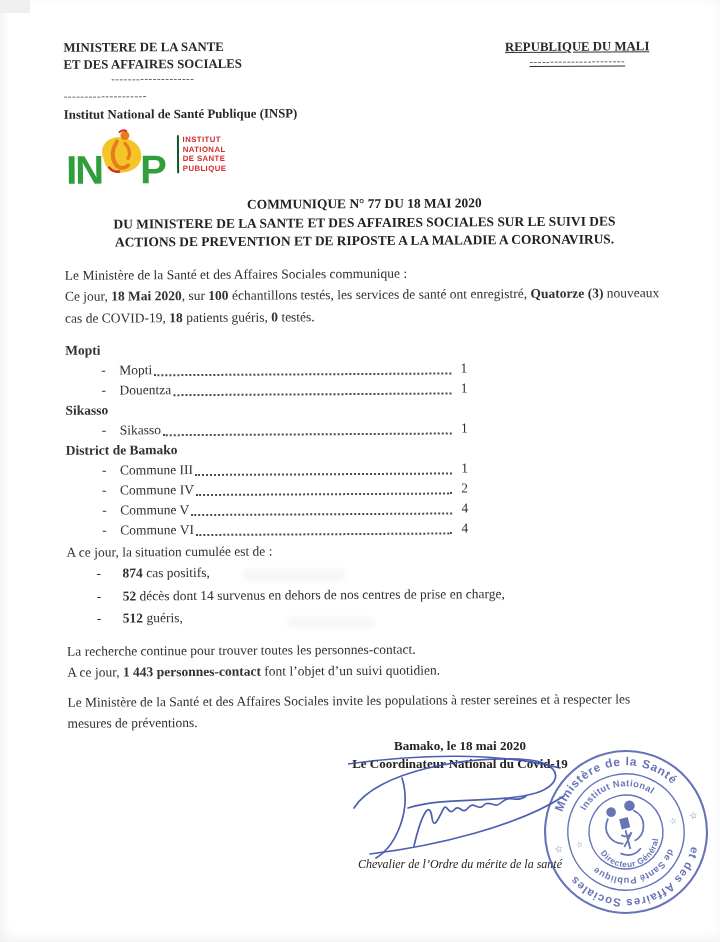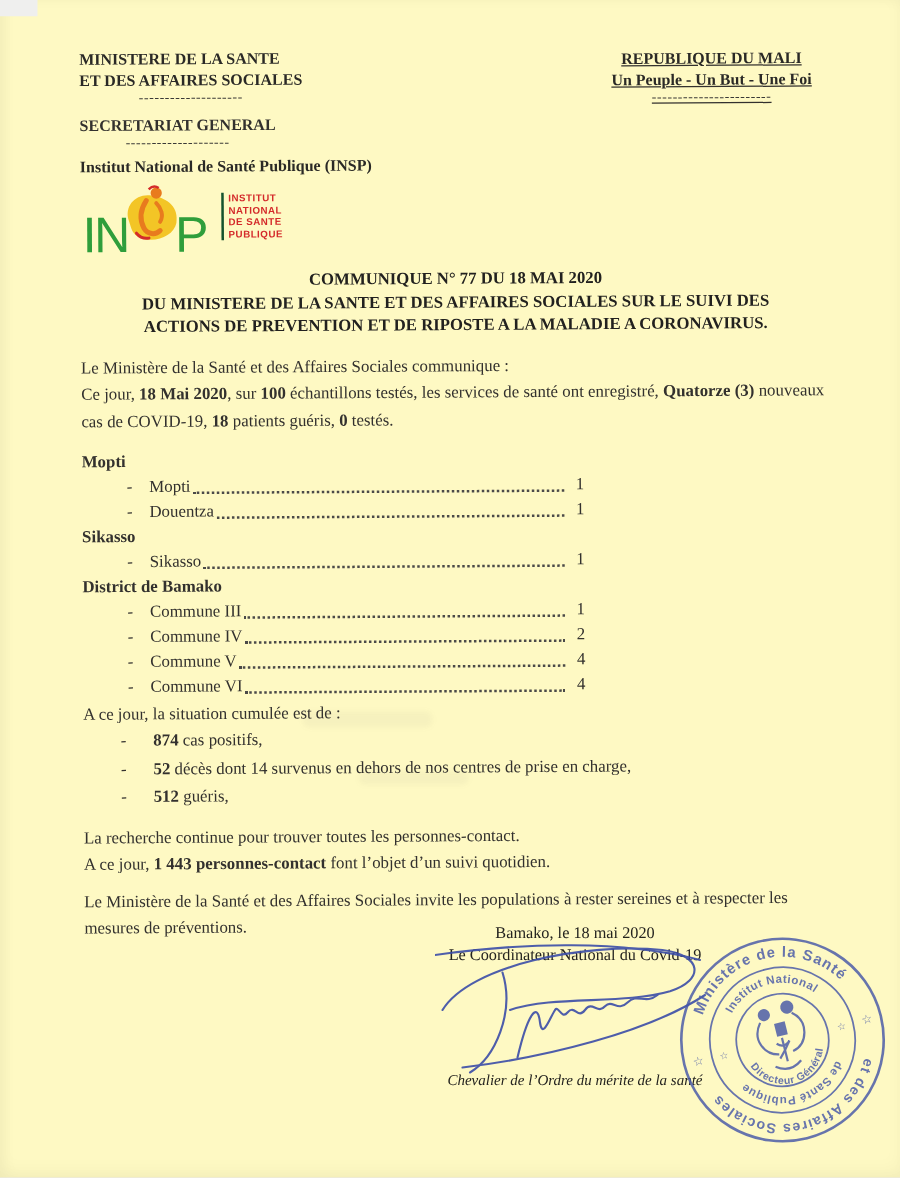--- a/index.html
+++ b/index.html
@@ -1,57 +1,57 @@
 <!DOCTYPE html>
 <html><head>
 <meta charset="utf-8">
 <style>
   html,body{margin:0;padding:0;background:#e9e9e9;}
   .page{
     position:relative;width:720px;height:942px;margin:0 auto;
-    background:#fef9c3;overflow:hidden;box-sizing:border-box;
+    background:#ffffff;overflow:hidden;box-sizing:border-box;
     padding:38px 55px 0 65px;
     font-family:"Liberation Serif","DejaVu Serif",serif;
     color:#33312e;font-size:13.5px;
     box-shadow:inset 4px 0 10px rgba(0,0,0,0.035), inset 0 -6px 14px rgba(0,0,0,0.03);
   }
   .tilt{transform:rotate(-0.35deg);transform-origin:50% 40%;}
   .b{font-weight:bold;margin-top:48px;}
   .corner-artifact{position:absolute;left:0;top:0;width:30px;height:13px;background:#efefee;}
   
   .hdr{display:flex;justify-content:space-between;align-items:flex-start;}
   .hdr-left{width:max-content;text-align:left;}
   .hdr-left .ln{font-weight:bold;font-size:12.8px;line-height:17px;color:#2a2926;}
   .hdr-right{width:max-content;text-align:center;margin-right:14px;margin-top:2px;text-decoration:underline;}
   .hdr-right .ln{font-weight:bold;font-size:12.8px;line-height:17px;color:#2a2926;}
   .divider{font-weight:bold;text-align:center;font-size:11px;line-height:10px;letter-spacing:0.5px;color:#3a3936;}
   .sec-block{width:max-content;text-align:left;margin-top:7px;}
   .inst-line{font-weight:bold;font-size:12.8px;line-height:17px;margin-top:6px;color:#2a2926;}
   
   .logo{display:flex;align-items:center;margin:5px 0 0 2px;height:52px;}
-  .logo-letters{font-family:"Liberation Sans","DejaVu Sans",sans-serif;font-weight:normal;font-size:40px;color:#2f9e3b;letter-spacing:-2px;line-height:48px;margin-top:29px;}
+  .logo-letters{font-family:"Liberation Sans","DejaVu Sans",sans-serif;font-weight:bold;font-size:40px;color:#2f9e3b;letter-spacing:-2px;line-height:48px;margin-top:29px;}
   .logo-blob{margin:0 -7px;}
   .logo-red{margin-left:12px;font-family:"Liberation Sans","DejaVu Sans",sans-serif;font-weight:bold;font-size:7.8px;line-height:9.5px;color:#d42b2b;letter-spacing:0.4px;border-left:2px solid #14532d;padding-left:4px;}
   
   .title{margin-top:16px;text-align:center;font-weight:bold;font-size:13.4px;line-height:18.5px;color:#22211f;}
   
   .intro{margin-top:12px;line-height:21.5px;}
   .regions{margin-top:12px;}
   .rg-name{font-weight:bold;line-height:20px;}
   .row{display:flex;align-items:baseline;margin-left:36px;width:366px;line-height:20px;}
   .row .dash{width:18px;}
   .row .dots{flex:1 1 auto;border-bottom:2px dotted #4b4a48;margin:0 2px;align-self:flex-end;margin-bottom:4px;}
   .row .val{width:14px;text-align:right;}
   .cum-intro{line-height:21px;margin-top:1px;}
   .cum-row{display:flex;align-items:baseline;margin-left:30px;line-height:22.5px;}
   .cum-row .dash{width:26px;}
   .contact{margin-top:10px;line-height:21.5px;}
   .closing{margin-top:8px;line-height:21.5px;}
   
-  .signoff-top{position:absolute;left:300px;top:737px;width:320px;text-align:center;font-weight:normal;font-size:13px;line-height:17.5px;color:#24231f;}
+  .signoff-top{position:absolute;left:300px;top:737px;width:320px;text-align:center;font-weight:bold;font-size:13px;line-height:17.5px;color:#24231f;}
   .signoff-name{position:absolute;left:310px;top:857px;width:300px;text-align:center;color:#24231f;}
   .signoff-name .nm{font-weight:bold;font-size:13px;line-height:17px;}
   .signoff-name .hn{font-style:italic;font-size:12px;line-height:15px;}
   .signature-svg{position:absolute;left:348px;top:750px;}
   .stamp-svg{position:absolute;left:538px;top:744px;}
   .smudge{position:absolute;background:rgba(90,90,90,0.05);filter:blur(2px);border-radius:6px;}
   .sm1{left:242px;top:569px;width:104px;height:13px;}
   .sm2{left:287px;top:617px;width:88px;height:11px;}
 </style>
 </head>
@@ -62,26 +62,24 @@
   <div class="tilt">
 
     <div class="hdr">
       <div class="hdr-left">
         <div class="ln">MINISTERE DE LA SANTE</div>
         <div class="ln">ET DES AFFAIRES SOCIALES</div>
         <div class="divider">--------------------</div>
       </div>
       <div class="hdr-right">
         <div class="ln">REPUBLIQUE DU MALI</div>
-        <div class="ln">Un Peuple - Un But - Une Foi</div>
         <div class="divider">-----------------------</div>
       </div>
     </div>
     <div class="sec-block">
-      <div class="ln hdr-left" style="font-weight:bold;font-size:12.8px;line-height:17px;">SECRETARIAT GENERAL</div>
       <div class="divider">--------------------</div>
     </div>
     <div class="inst-line">Institut National de Santé Publique (INSP)</div>
 
     <div class="logo">
       <span class="logo-letters">IN</span>
       <span class="logo-blob">
         <svg width="52" height="50" viewBox="0 0 52 50">
           <path d="M8,30 C4,18 14,8 26,10 C40,12 48,20 46,32 C44,42 30,48 18,44 C10,41 10,36 8,30 Z" fill="#f2c21e" opacity="0.95"></path>
           <path d="M22,14 C18,20 16,28 20,36 C23,41 29,42 33,38" fill="none" stroke="#e87b1e" stroke-width="4" stroke-linecap="round"></path>

